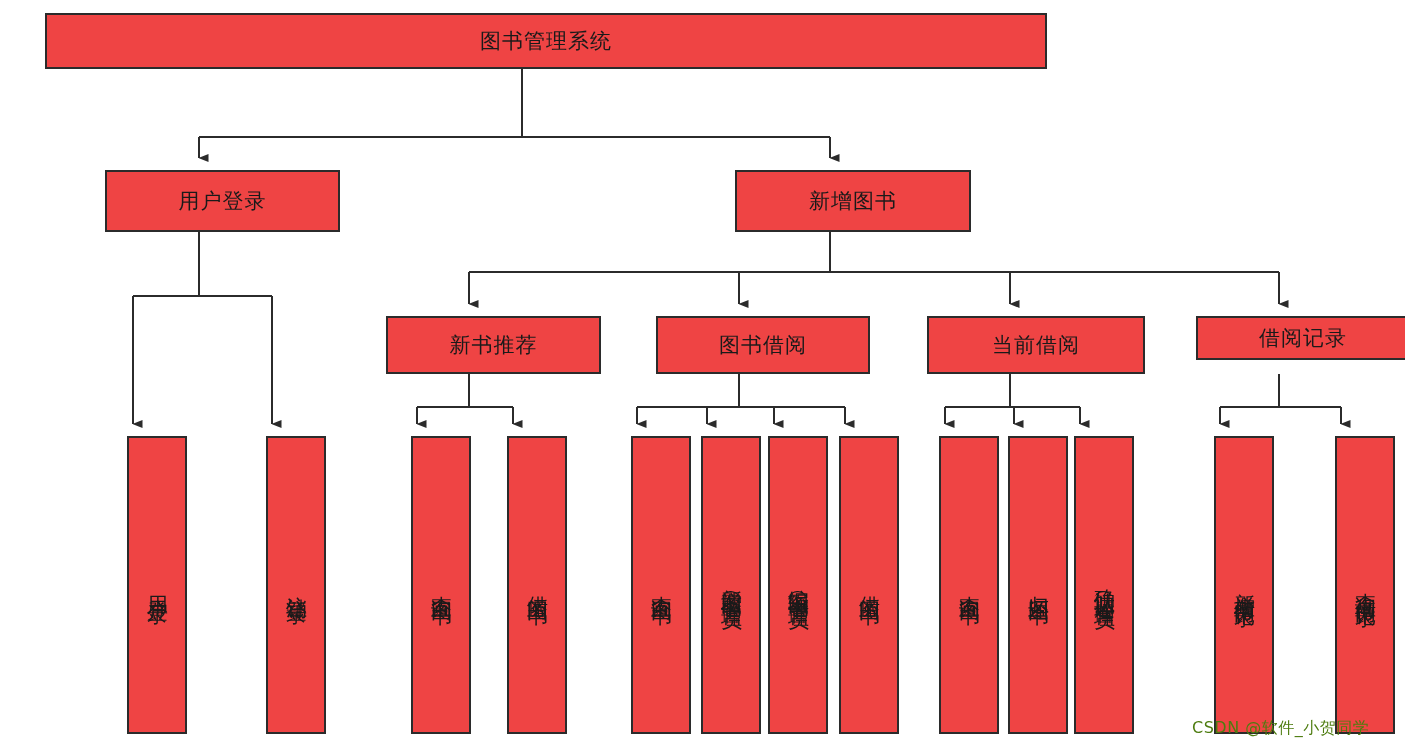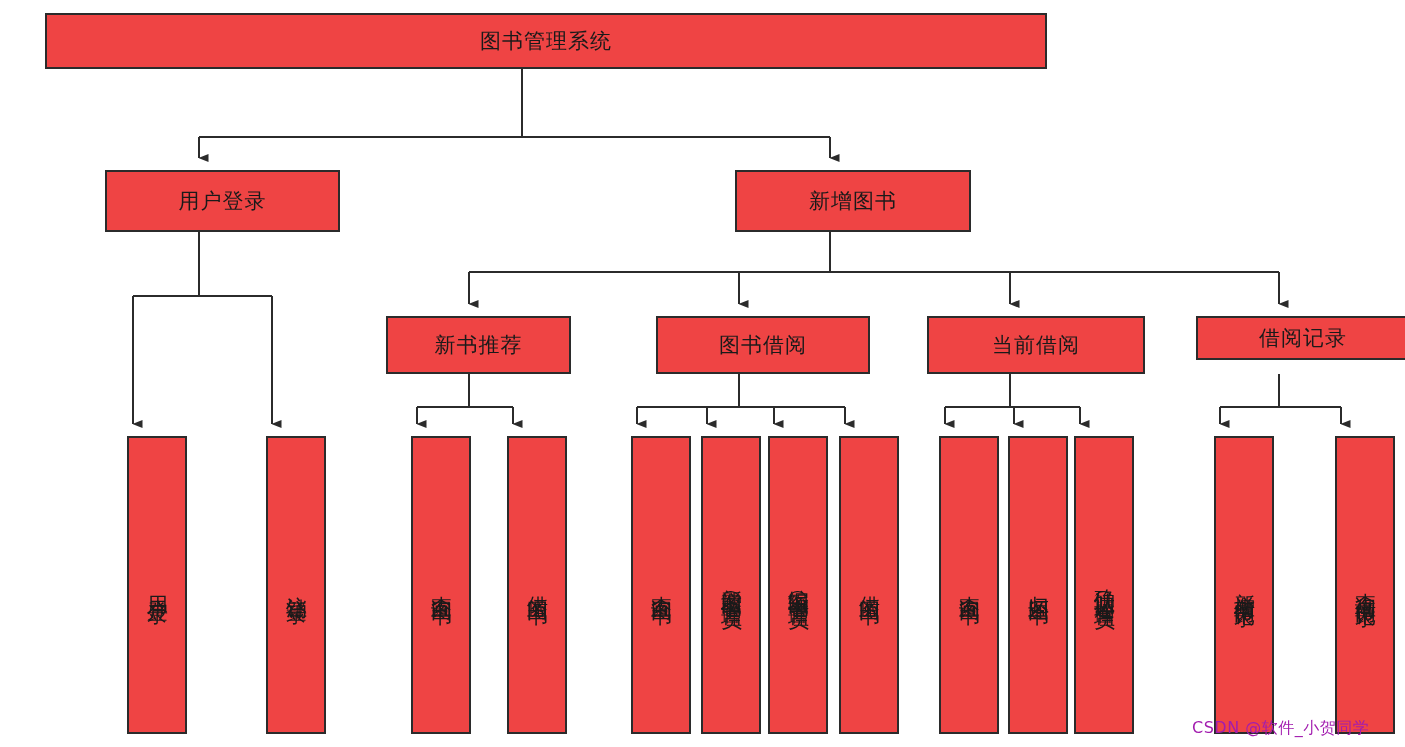--- a/index.html
+++ b/index.html
@@ -52,21 +52,21 @@
     justify-content: center;
   }
   .node.v .vtext {
     writing-mode: vertical-rl;
     text-orientation: upright;
     white-space: nowrap;
   }
   .watermark {
     position: absolute;
     font-size: 16px;
-    color: #a21caf;
+    color: #4d7c0f;
     white-space: nowrap;
     letter-spacing: 0.5px;
   }
 </style>
 </head>
 <body>
 
 <div id="canvas">
 
   <svg id="edges" viewBox="0 0 1405 747">
@@ -123,21 +123,21 @@
     <span>图书管理系统</span>
   </div>
 
   <div class="node h" style="left:81px; top:170px; width:235px; height:62px;">
     <span>用户登录</span>
   </div>
   <div class="node h" style="left:711px; top:170px; width:236px; height:62px;">
     <span>新增图书</span>
   </div>
 
-  <div class="node h" style="left:362px; top:316px; width:185px; height:58px;">
+  <div class="node h" style="left:362px; top:316px; width:215px; height:58px;">
     <span>新书推荐</span>
   </div>
   <div class="node h" style="left:632px; top:316px; width:214px; height:58px;align-items:center;">
     <span>图书借阅</span>
   </div>
   <div class="node h" style="left:903px; top:316px; width:218px; height:58px;">
     <span>当前借阅</span>
   </div>
   <div class="node h" style="left:1172px; top:316px; width:214px; height:44px;">
     <span>借阅记录</span>

